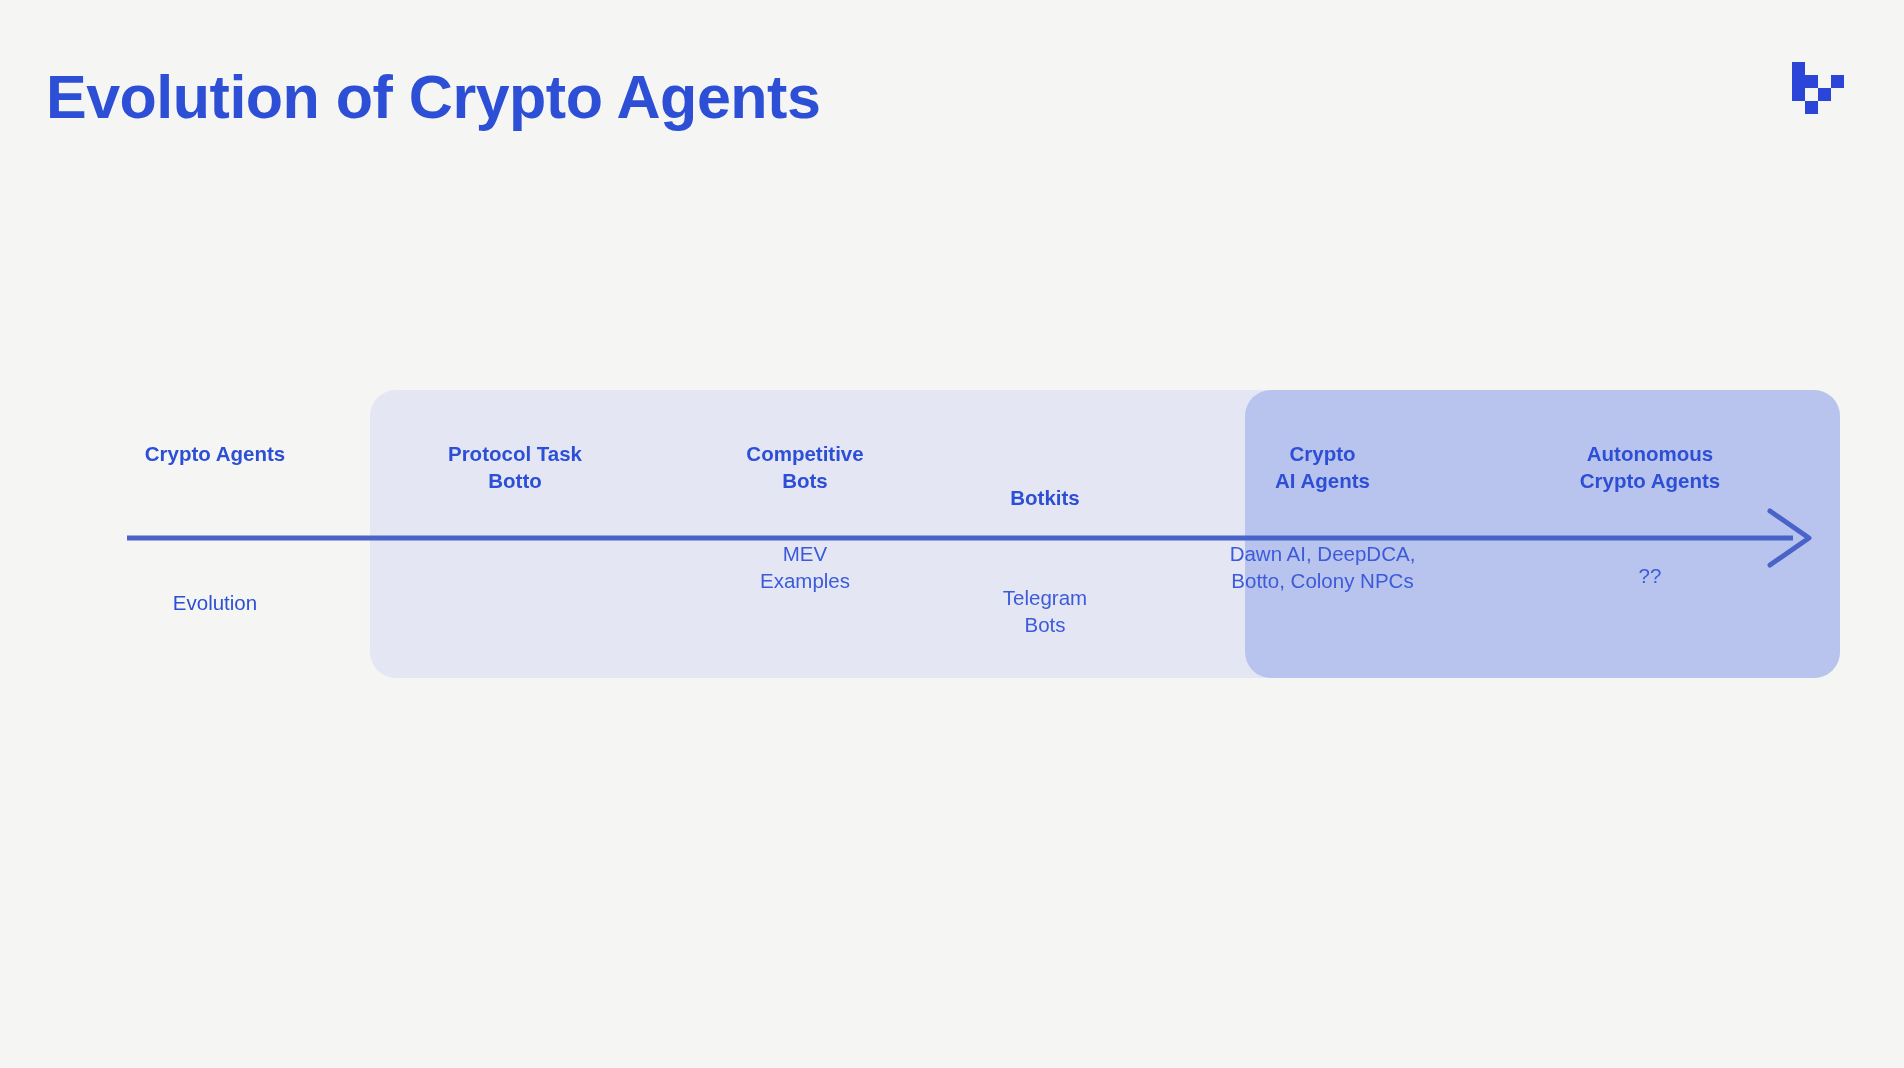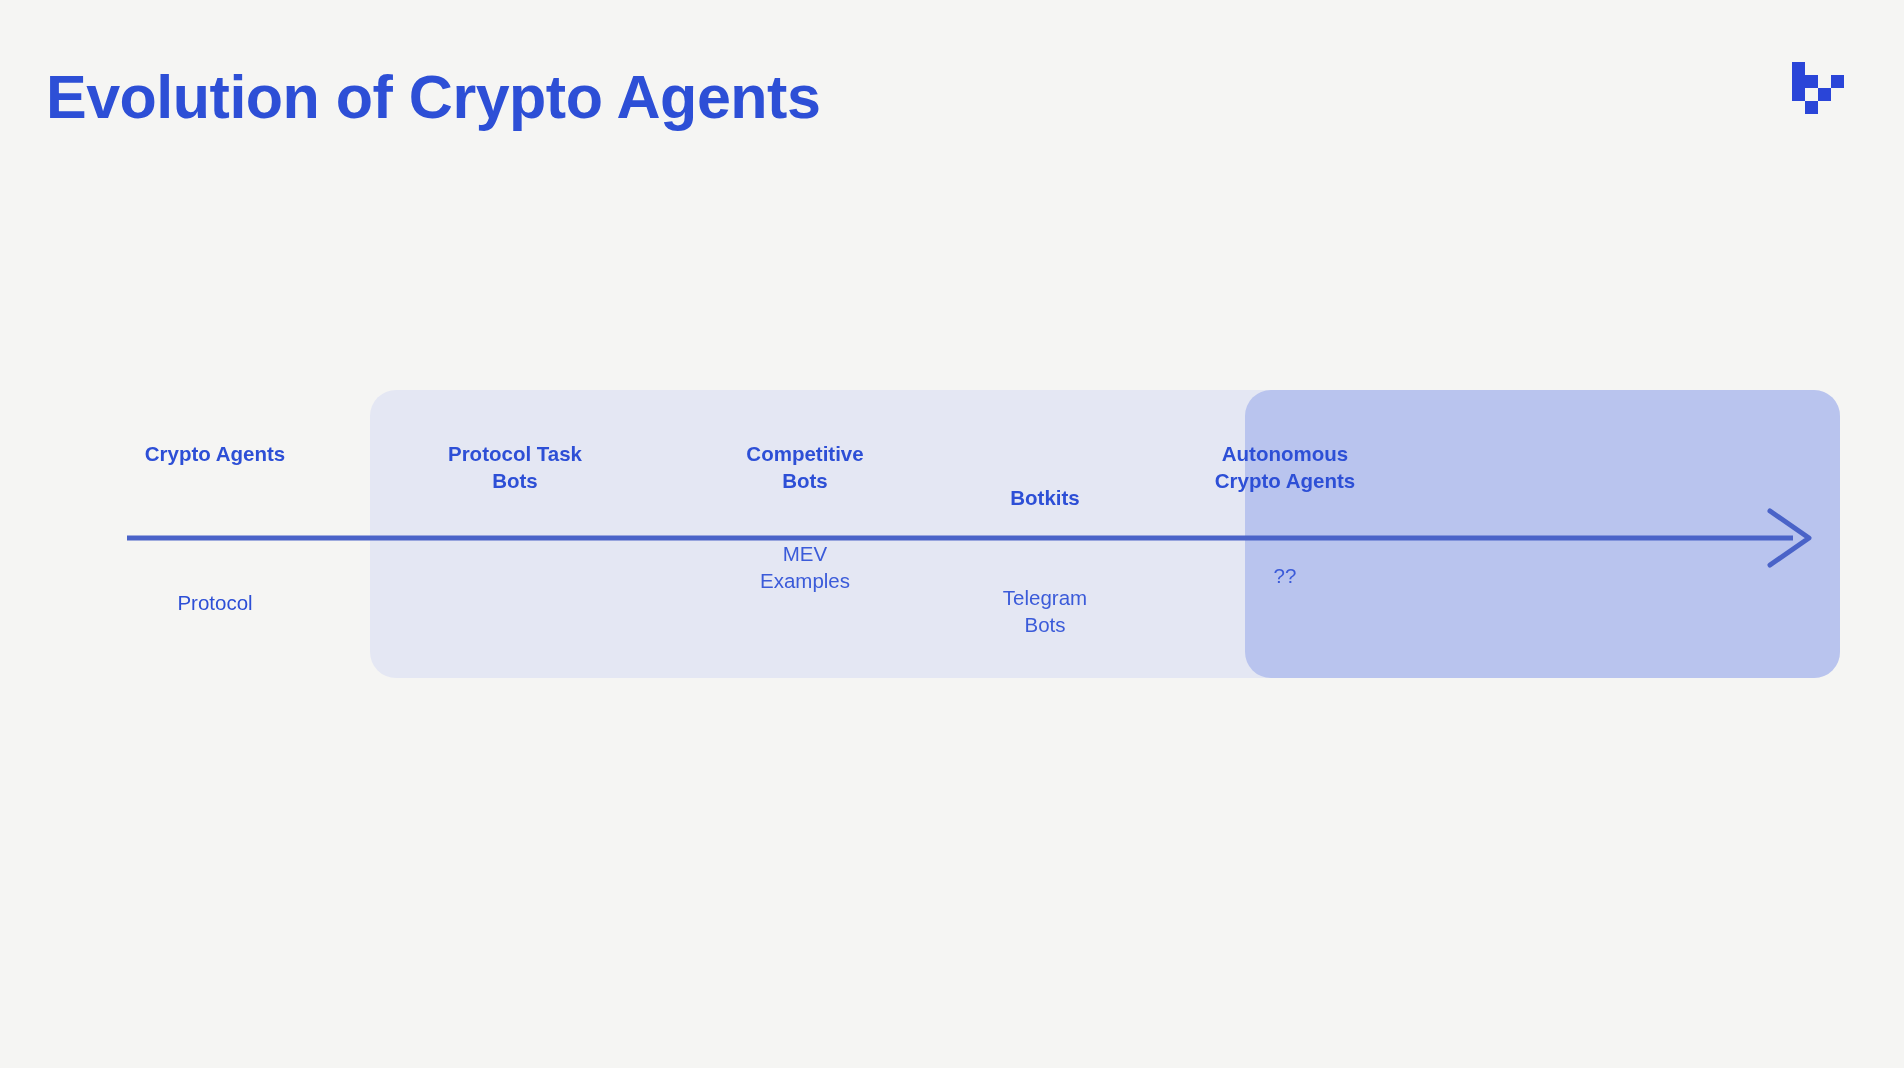--- a/index.html
+++ b/index.html
@@ -157,42 +157,48 @@
     </svg>
   </div>
 
   <div id="columns">
 
     <div class="col col-rowlabel">
       <div class="stage-name single">
         <span class="row-label bold">Crypto Agents</span>
       </div>
       <div class="stage-example drop">
-        <span class="row-label">Protocol</span>
+        <span class="row-label">Evolution</span>
       </div>
     </div>
 
     <div class="col col-protocol">
       <div class="stage-name">Protocol Task
-Bots</div>
+Botto</div>
     </div>
 
     <div class="col col-competitive">
       <div class="stage-name">Competitive
 Bots</div>
       <div class="stage-example">MEV
 Examples</div>
     </div>
 
     <div class="col col-botkits">
       <div class="stage-name single">Botkits</div>
       <div class="stage-example">Telegram
 Bots</div>
     </div>
 
+    <div class="col col-cryptoai">
+      <div class="stage-name">Crypto
+AI Agents</div>
+      <div class="stage-example">Dawn AI, DeepDCA,
+Botto, Colony NPCs</div>
+    </div>
 
     <div class="col col-autonomous">
       <div class="stage-name">Autonomous
 Crypto Agents</div>
       <div class="stage-example drop">??</div>
     </div>
 
   </div>
 </div>
 

